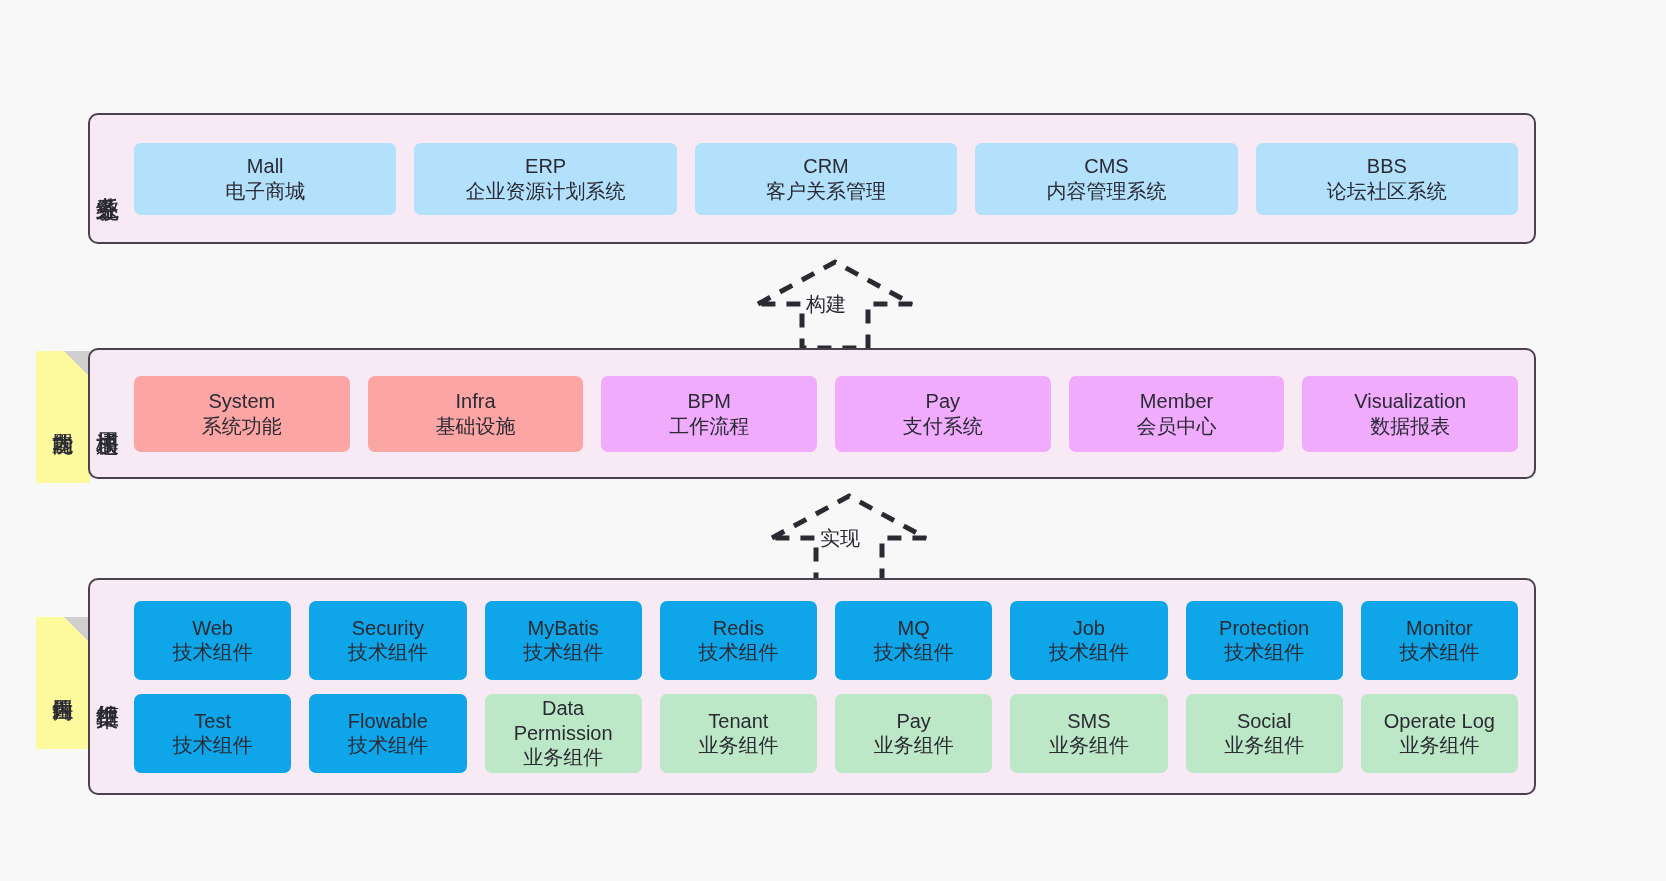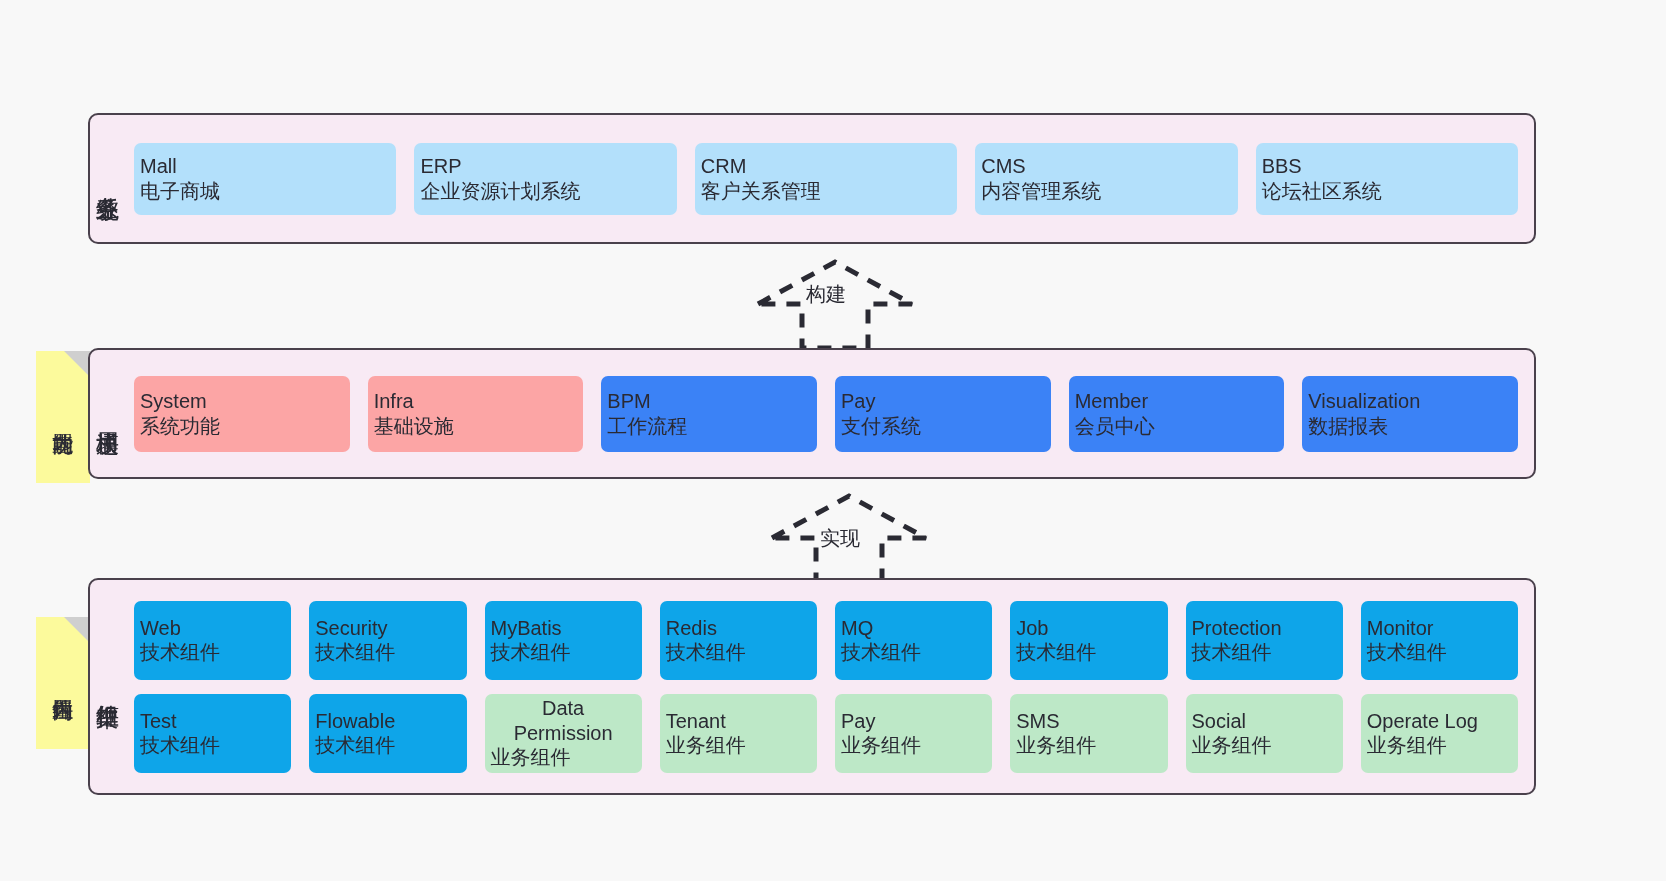--- a/index.html
+++ b/index.html
@@ -58,35 +58,35 @@
   .row {
     display: flex;
     gap: 18px;
   }
   .cell {
     flex: 1 1 0;
     box-sizing: border-box;
     border-radius: 7px;
     display: flex;
     flex-direction: column;
-    align-items: flex-start;
+    align-items: center;
     justify-content: center;
     text-align: center;
     font-size: 20px;
     line-height: 1.22;
     color: #2a2a33;
     padding: 4px 6px;
   }
   .cell .t1 { display: block; }
   .cell .t2 { display: block; }
 
   
   .c-blue      { background: #b3e0fb; }
   .c-red       { background: #fca5a5; }
-  .c-pink      { background: #3b82f6; }
+  .c-pink      { background: #f0abfc; }
   .c-green     { background: #0ea5e9; }
   .c-lgreen    { background: #bde8c7; }
 
   
   #layer-business { left: 88px;  top: 113px; width: 1448px; height: 131px; }
   #layer-business .cell { height: 72px; }
 
   #layer-modules  { left: 88px;  top: 348px; width: 1448px; height: 131px; }
   #layer-modules .cell { height: 76px; }
 
@@ -128,21 +128,21 @@
   }
   .arrow-wrap svg { display: block; }
   .arrow-label {
     position: absolute;
     font-size: 20px;
     color: #2a2a33;
     line-height: 1;
     white-space: nowrap;
   }
   #arrow-build  { left: 748px; top: 256px; width: 175px; height: 96px; }
-  #arrow-build .arrow-label  { left: 58px; top: 28px; }
+  #arrow-build .arrow-label  { left: 58px; top: 38px; }
   #arrow-impl   { left: 762px; top: 490px; width: 175px; height: 96px; }
   #arrow-impl  .arrow-label  { left: 58px; top: 38px; }
 </style>
 </head>
 <body>
 
 <div id="stage">
 
   <div class="layer" id="layer-business">
     <div class="layer-title">业务系统</div>

